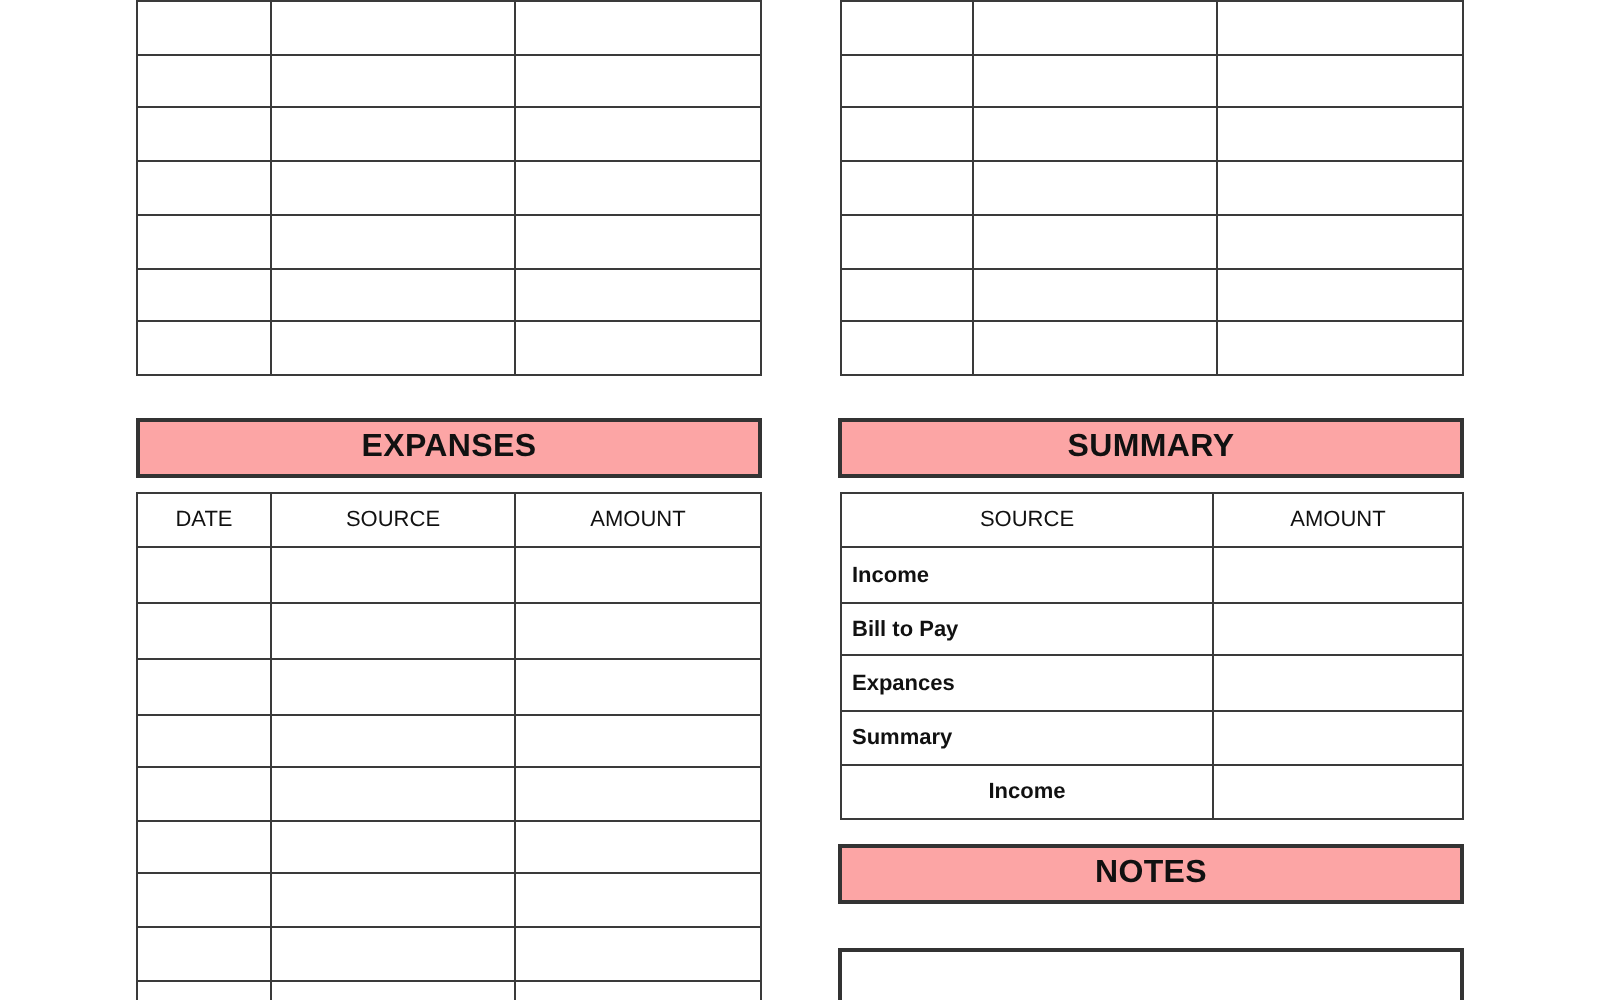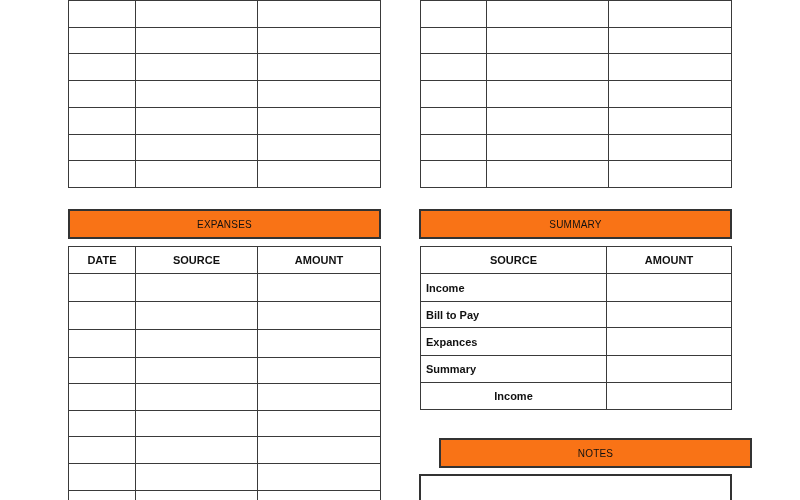--- a/index.html
+++ b/index.html
@@ -21,35 +21,35 @@
       border-collapse: collapse;
       table-layout: fixed;
     }
     table.grid td, table.grid th {
       border: 1.5px solid #3a3a3a;
       padding: 0;
       box-sizing: border-box;
     }
     table.grid th {
       font-size: 11px;
-      font-weight: bold;
+      font-weight: normal;
       text-align: center;
       vertical-align: middle;
     }
     .title-box {
       position: absolute;
       border: 2px solid #333333;
       box-sizing: border-box;
       display: flex;
       align-items: center;
       justify-content: center;
-      font-weight: normal;
-      font-size: 10px;
+      font-weight: bold;
+      font-size: 16px;
       letter-spacing: 0.2px;
-      background: #f97316;
+      background: #fca5a5;
     }
     .sum-label {
       font-size: 11px;
       font-weight: bold;
       text-align: left;
       padding-left: 5px !important;
       vertical-align: middle;
     }
     .sum-label.center { text-align: center; padding-left: 0 !important; }
     .notes-body {
@@ -250,19 +250,19 @@
       <td class="sum-label">Summary</td>
       <td></td>
     </tr>
     <tr style="height:27px">
       <td class="sum-label center">Income</td>
       <td></td>
     </tr>
   </tbody>
 </table>
 
-<div class="title-box" style="left:419px; top:438px; width:313px; height:30px;margin-left:20px;">
+<div class="title-box" style="left:419px; top:422px; width:313px; height:30px;">
   <span>NOTES</span>
 </div>
 
 <div class="notes-body" style="left:419px; top:474px; width:313px; height:60px;">
   <span></span>
 </div>
 
 </body></html>

